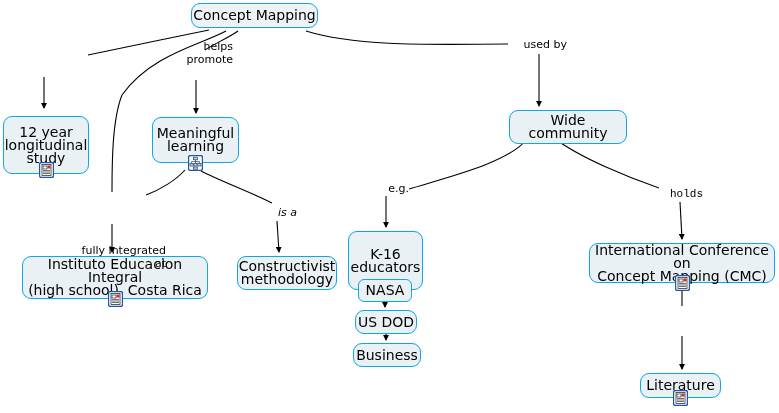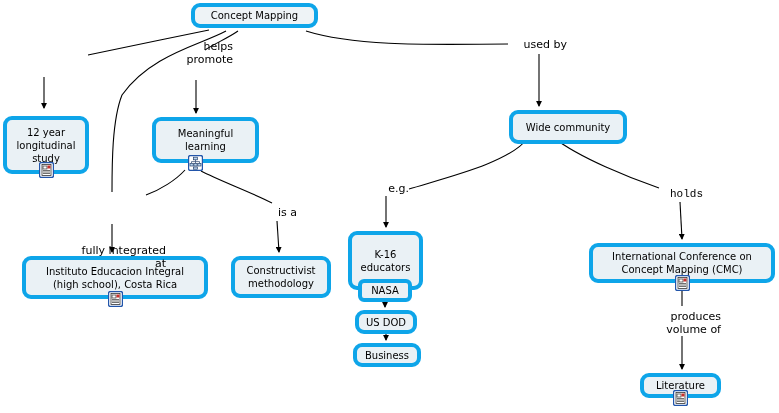--- a/index.html
+++ b/index.html
@@ -21,28 +21,28 @@
     left: 0;
     top: 0;
     width: 779px;
     height: 413px;
     pointer-events: none;
   }
   .node {
     position: absolute;
     box-sizing: border-box;
     background: #eaf1f5;
-    border: 4px solid #0ea5e9;
+    border: 1px solid #0ea5e9;
     border-radius: 9px;
     display: flex;
     align-items: center;
     justify-content: center;
     text-align: center;
     color: #000000;
-    font-size: 10px;
+    font-size: 14px;
     line-height: 13px;
     z-index: 3;
     white-space: pre-line;
   }
   .node.root {
     background: #eef3f6;
   }
   .edge-label {
     position: absolute;
     color: #000000;
@@ -104,46 +104,44 @@
 
       <path d="M 682,290 L 682,306"></path>
       <path d="M 682,336 L 682,369" marker-end="url(#arrow)"></path>
     </g>
   </svg>
 
   <div class="node root" style="left: 191px; top: 3px; width: 127px; height: 25px;">Concept Mapping</div>
   <div class="node" style="left: 3px; top: 104px; width: 86px; height: 58px; margin-top: 12px;">12 year
 longitudinal
 study</div>
-  <div class="node" style="left: 152px; top: 117px; width: 107px; height: 46px;">Meaningful
+  <div class="node" style="left: 152px; top: 117px; width: 87px; height: 46px;">Meaningful
 learning</div>
   <div class="node" style="left: 480px; top: 110px; width: 118px; height: 34px; margin-left: 29px;">Wide community</div>
   <div class="node" style="left: 22px; top: 256px; width: 186px; height: 43px;">Instituto Educacion Integral
 (high school), Costa Rica</div>
-  <div class="node" style="left: 231px; top: 256px; width: 100px; height: 42px;">Constructivist
+  <div class="node" style="left: 237px; top: 256px; width: 100px; height: 34px;">Constructivist
 methodology</div>
   <div class="node" style="left: 348px; top: 231px; width: 75px; height: 59px;">K-16
 educators</div>
   <div class="node" style="left: 358px; top: 279px; width: 54px; height: 23px; border-radius: 6px;">NASA</div>
   <div class="node" style="left: 355px; top: 310px; width: 62px; height: 24px;">US DOD</div>
   <div class="node" style="left: 353px; top: 343px; width: 68px; height: 24px;">Business</div>
   <div class="node" style="left: 589px; top: 243px; width: 186px; height: 40px;">International Conference on
 Concept Mapping (CMC)</div>
   <div class="node" style="left: 640px; top: 373px; width: 81px; height: 25px;">Literature</div>
 
   <div class="edge-label" style="left: 161px; top: 40px; width: 72px;">helps
 promote</div>
   <div class="edge-label" style="left: 511px; top: 38px; width: 56px;">used by</div>
   <div class="edge-label" style="left: 58px; top: 196px; width: 108px; margin-top: 48px;">fully integrated
 at</div>
-  <div class="edge-label" style="left: 263px; top: 206px; width: 34px;">is a</div>
+  <div class="edge-label" style="left: 263px; top: 206px; width: 34px; font-style: italic;">is a</div>
   <div class="edge-label" style="left: 379px; top: 182px; width: 30px;">e.g.</div>
   <div class="edge-label" style="left: 661px; top: 188px; width: 42px; font-family: Liberation Mono, monospace;">holds</div>
-  <div class="edge-label" style="left: 639px; top: 310px; width: 82px;">produces
-volume of</div>
 
   <div class="res-icon" style="left: 38.5px; top: 162px;">
     <svg width="15" height="16" viewBox="0 0 15 16">
       <rect x="0.5" y="0.5" width="14" height="15" rx="2" fill="#ffffff" stroke="#2255aa" stroke-width="1.4"></rect>
       <rect x="3" y="2.5" width="9" height="11" fill="#ffffff" stroke="#333333" stroke-width="0.8"></rect>
       <rect x="4" y="4" width="4" height="3" fill="#ffffff" stroke="#333333" stroke-width="0.7"></rect>
       <line x1="4" y1="8.5" x2="11" y2="8.5" stroke="#333333" stroke-width="0.7"></line>
       <line x1="4" y1="10" x2="11" y2="10" stroke="#333333" stroke-width="0.7"></line>
       <line x1="4" y1="11.5" x2="11" y2="11.5" stroke="#333333" stroke-width="0.7"></line>
       <rect x="8.5" y="3.5" width="3" height="3" fill="#c9302c"></rect>

